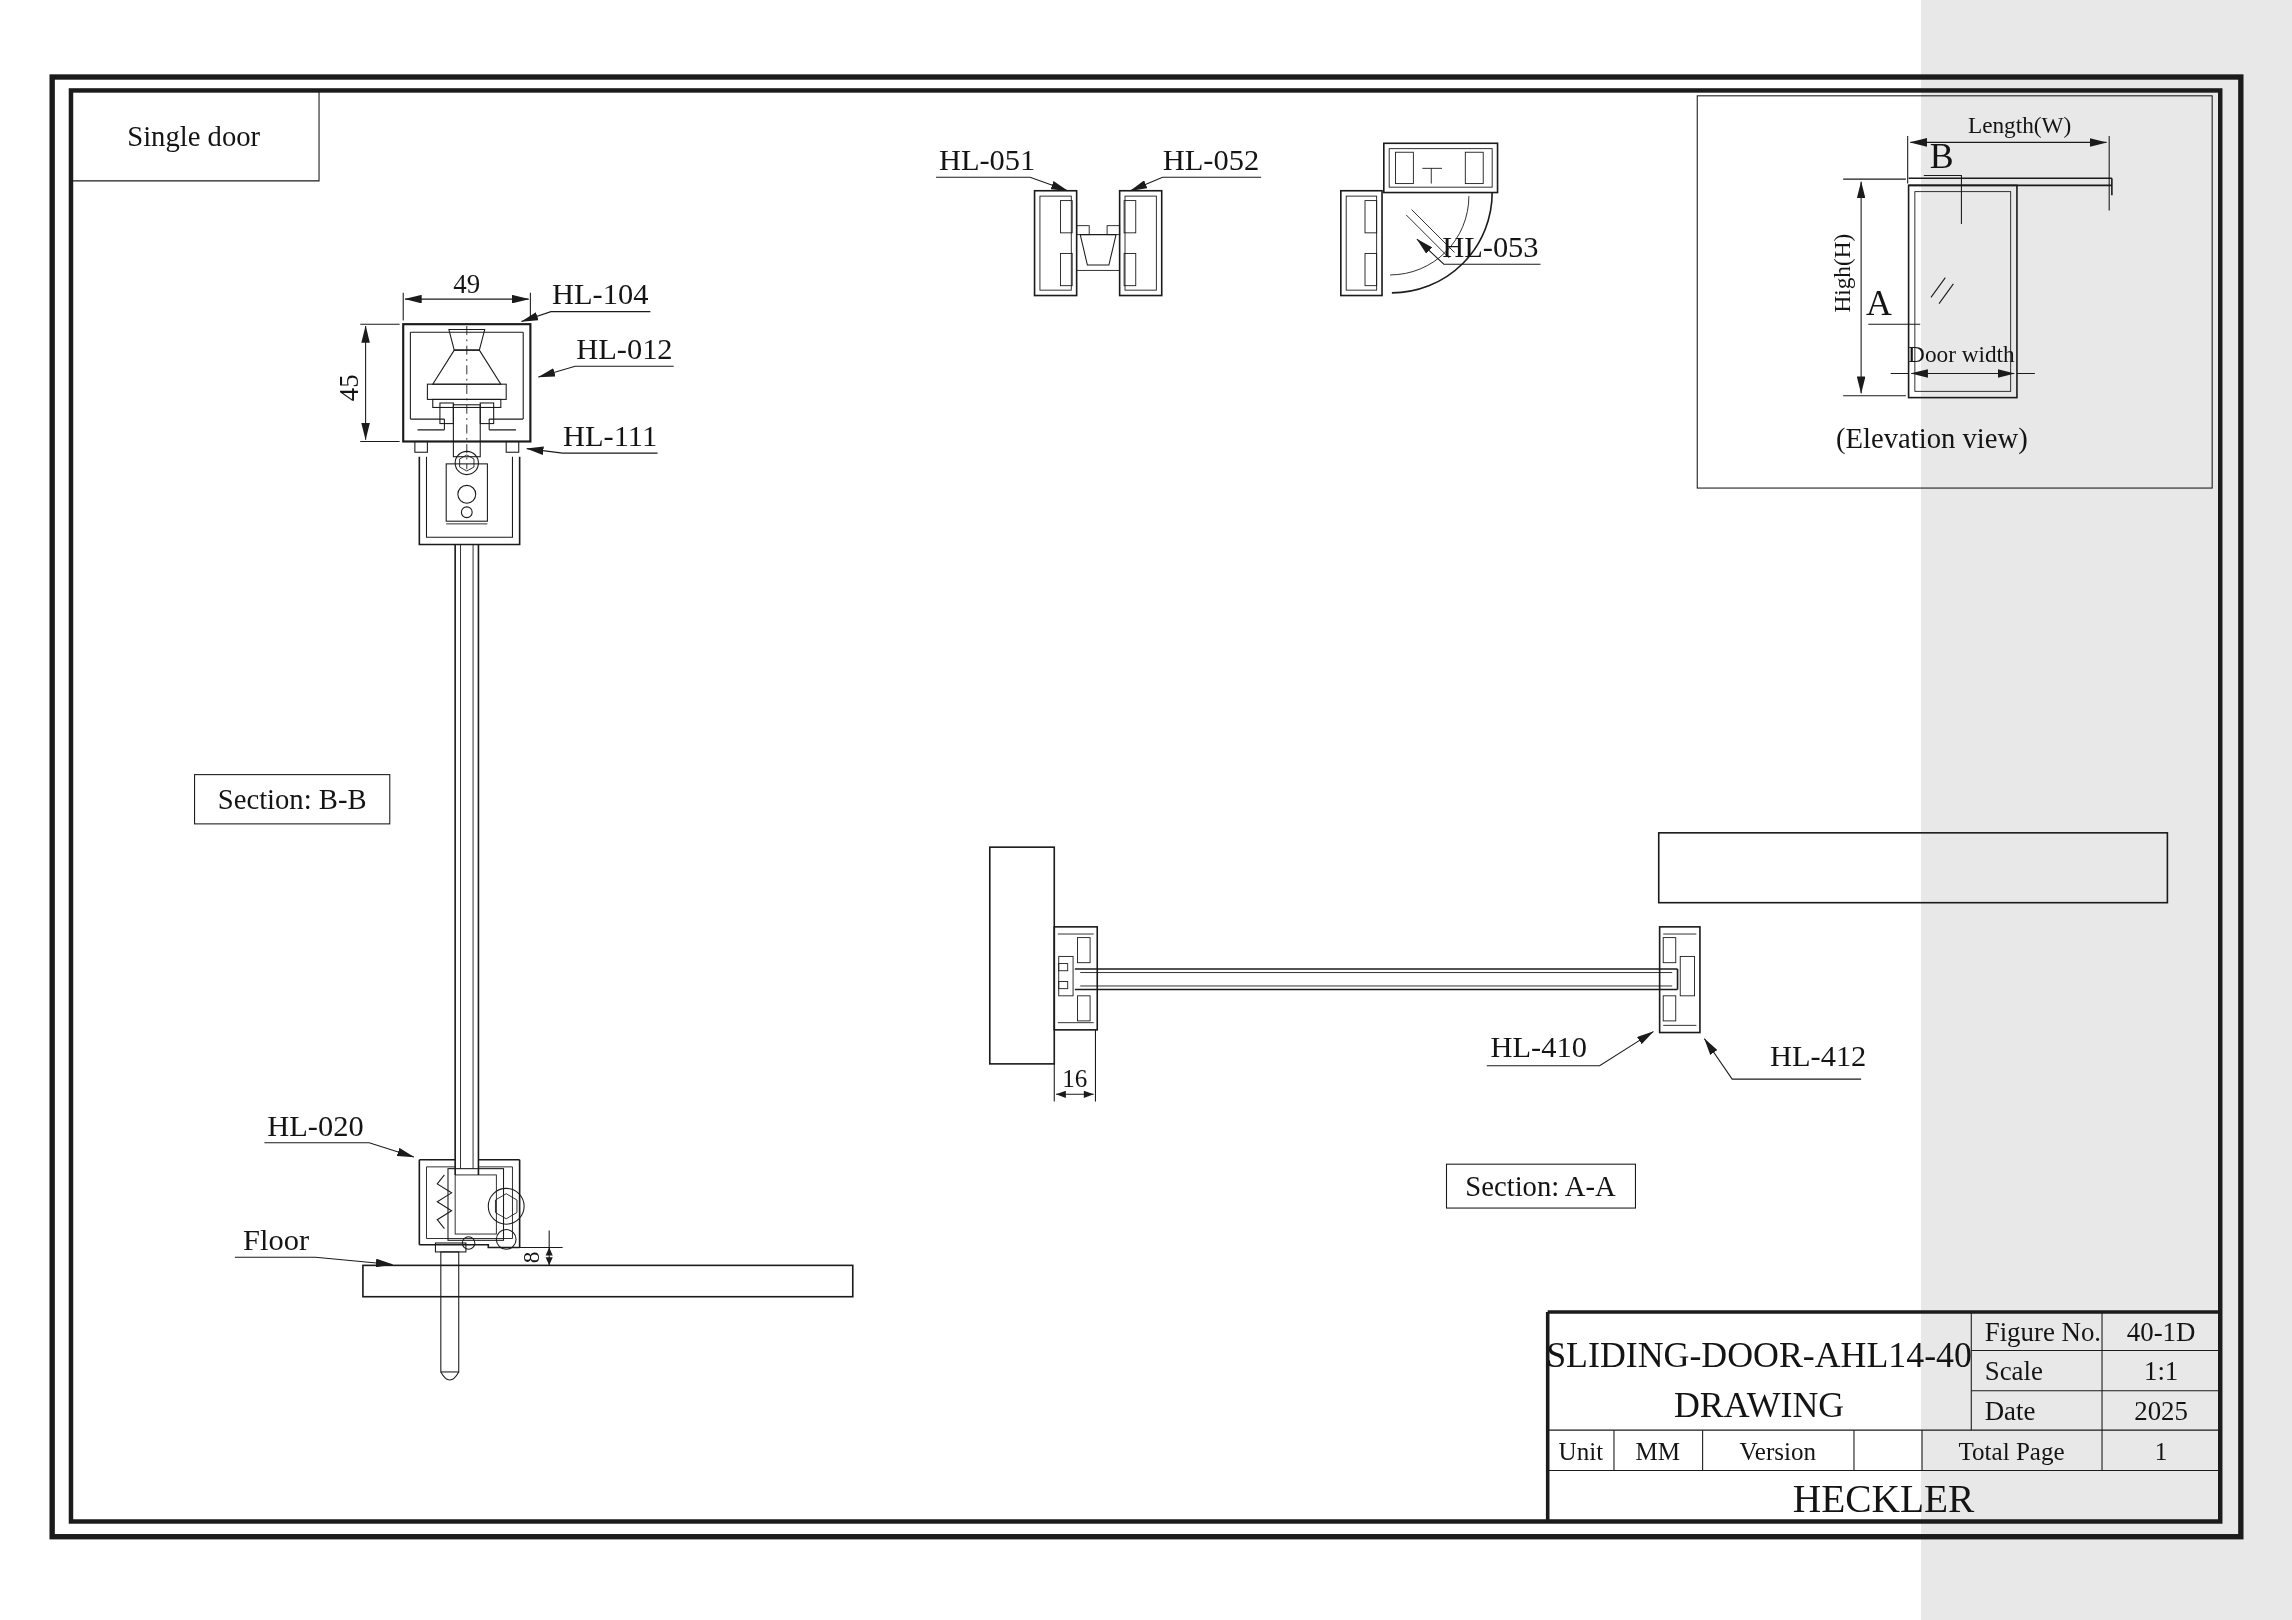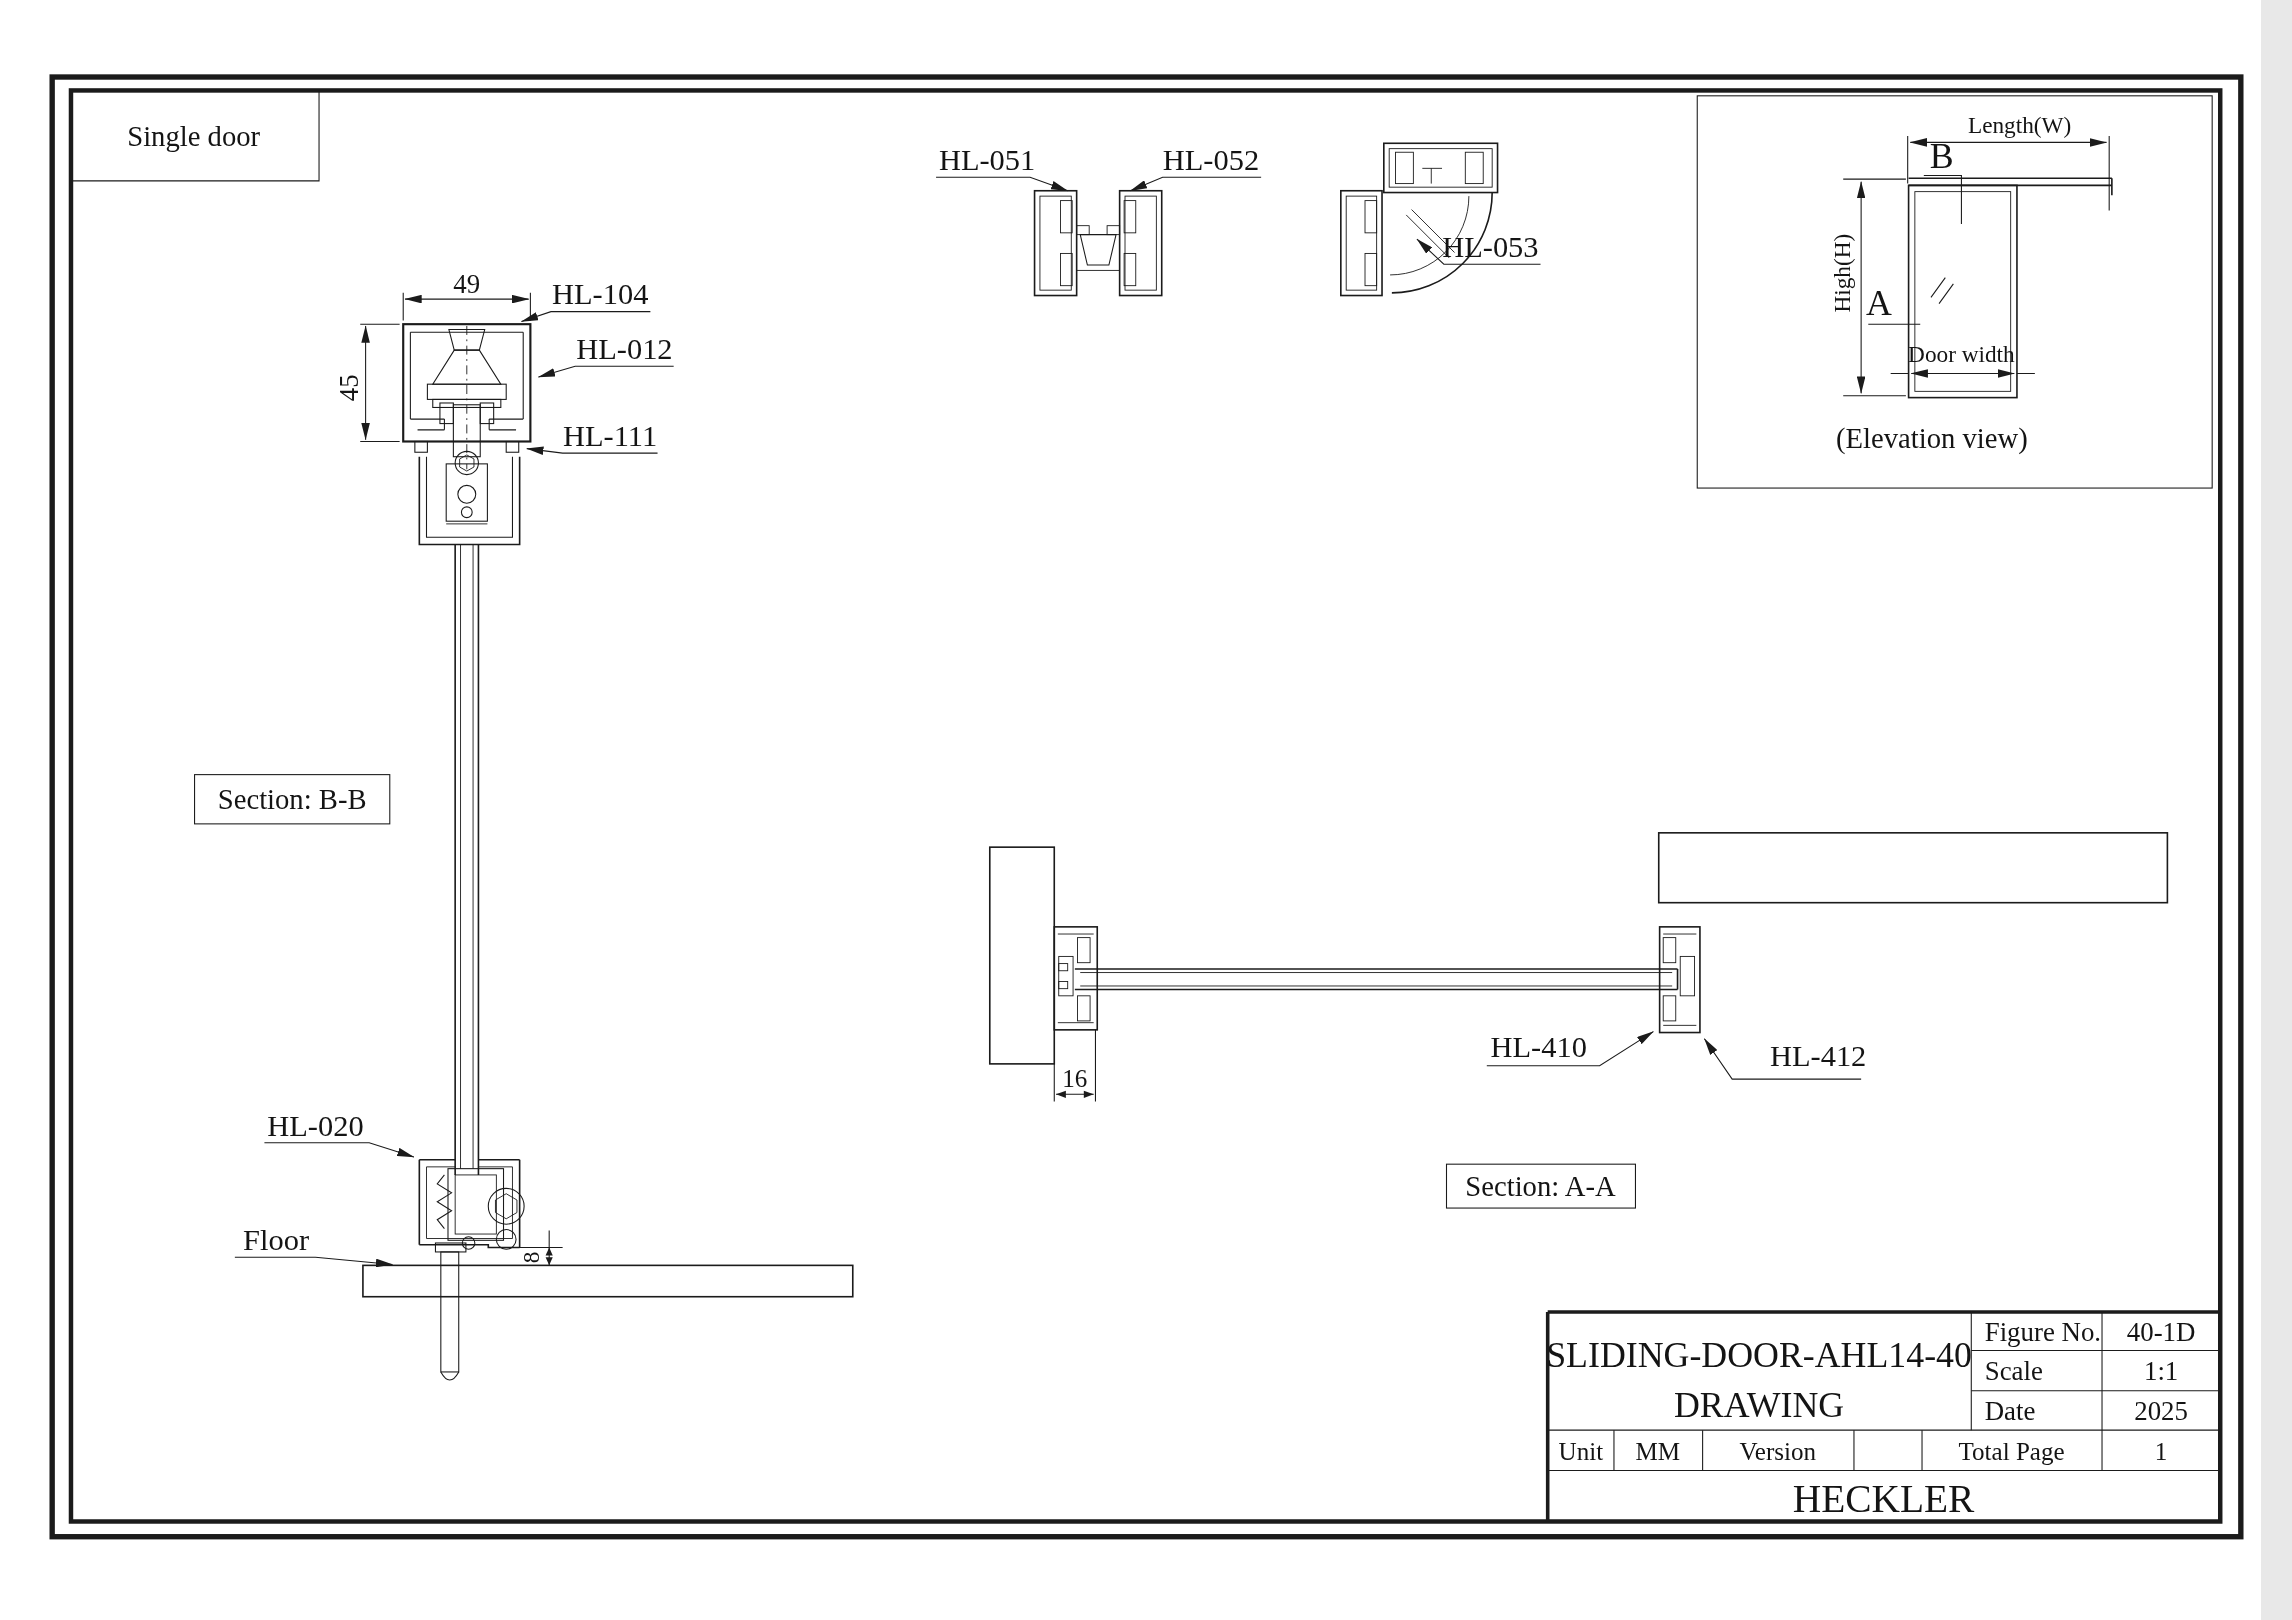--- a/index.html
+++ b/index.html
@@ -1,16 +1,16 @@
 <!DOCTYPE html>
 <html style="font-size:14.3px"><head>
 <meta charset="utf-8">
 <style>
   html,body{margin:0;padding:0;background:#e8e8e8;}
-  #stage{position:relative;width:2261px;height:1620px;background:#ffffff;
+  #stage{position:relative;width:1921px;height:1620px;background:#ffffff;
          font-family:"Liberation Serif", serif;}
   svg{display:block;width:2293px;height:1620px;}
   svg text{fill:#141414;font-family:"Liberation Serif", serif;}
   .ln{stroke:#1b1b1b;fill:none;}
   .w3{stroke-width:2.4;}
   .w2{stroke-width:1.8;}
   .w1{stroke-width:1.2;}
   .thin{stroke-width:1;}
   .dim{stroke:#1b1b1b;stroke-width:1.2;fill:none;}
   .fillb{fill:#1b1b1b;stroke:none;}

